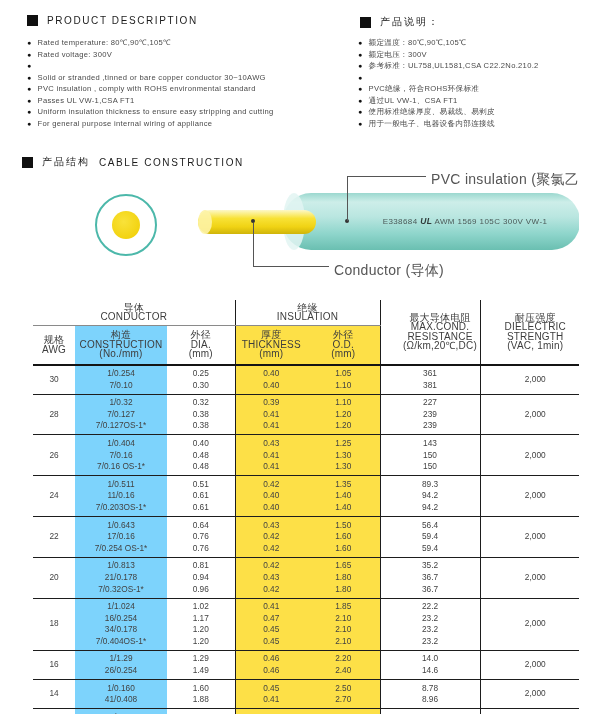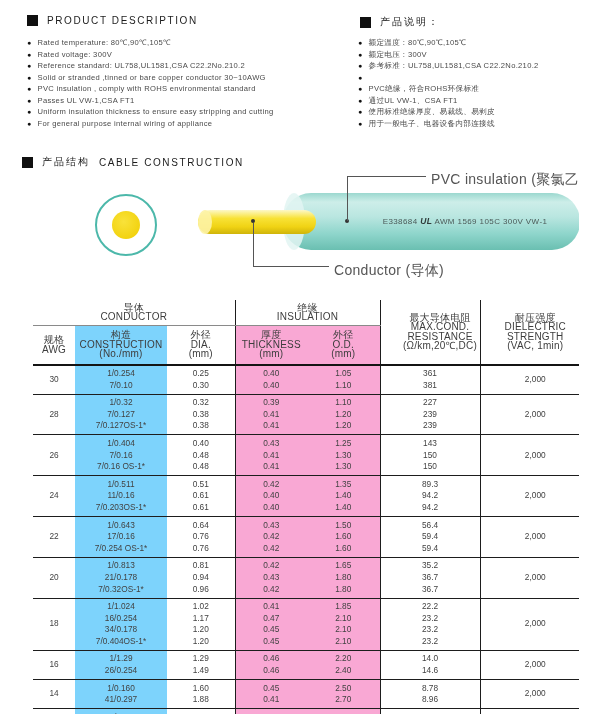--- a/index.html
+++ b/index.html
@@ -46,21 +46,21 @@
   .spec{position:absolute;left:33px;top:300px;width:557px;border-collapse:collapse;
         table-layout:fixed;}
   .spec th,.spec td{padding:0;margin:0;font-weight:normal;text-align:center;
         vertical-align:middle;}
   .spec thead th{font-size:10px;line-height:9.5px;color:#3d3d3d;letter-spacing:0.2px;margin-top:32px;}
   .spec .grp{height:25px;}
   .spec .grp-u{border-bottom:1px solid #8a8a8a;}
   .spec .hdr2 th{height:38px;border-bottom:2px solid #141414;}
   .vline{border-right:1px solid #1d1d1d;}
   .bg-yellow{background:#7dd3fc;}
-  .bg-blue{background:#f9a8d4;}
+  .bg-blue{background:#fde047;}
   .spec tbody td{font-size:8.3px;color:#424242;padding:2.5px 0;}
   .spec tbody td div{line-height:11.6px;white-space:nowrap;}
   .spec tbody tr td{border-top:1.5px solid #1d1d1d;}
   .spec tbody tr:last-child td{border-bottom:1.5px solid #1d1d1d;}
 </style>
 </head>
 <body>
 
 <div class="page">
 
@@ -72,21 +72,20 @@
       <li>
         <span class="dot">●</span>
         <span>Rated temperature: 80℃,90℃,105℃</span>
       </li>
       <li>
         <span class="dot">●</span>
         <span>Rated voltage: 300V</span>
       </li>
       <li>
         <span class="dot">●</span>
-        <span>Reference standard: UL758,UL1581,CSA C22.2No.210.2</span>
       </li>
       <li>
         <span class="dot">●</span>
         <span>Solid or stranded ,tinned or bare copper conductor 30~10AWG</span>
       </li>
       <li>
         <span class="dot">●</span>
         <span>PVC insulation , comply with ROHS environmental standard</span>
       </li>
       <li>
@@ -490,21 +489,21 @@
           <td>
             <div>2,000</div>
           </td>
         </tr>
         <tr>
           <td>
             <div>14</div>
           </td>
           <td class="bg-yellow">
             <div>1/0.160</div>
-            <div>41/0.297</div>
+            <div>41/0.408</div>
           </td>
           <td class="vline">
             <div>1.60</div>
             <div>1.88</div>
           </td>
           <td class="bg-blue">
             <div>0.45</div>
             <div>0.41</div>
           </td>
           <td class="bg-blue vline">

